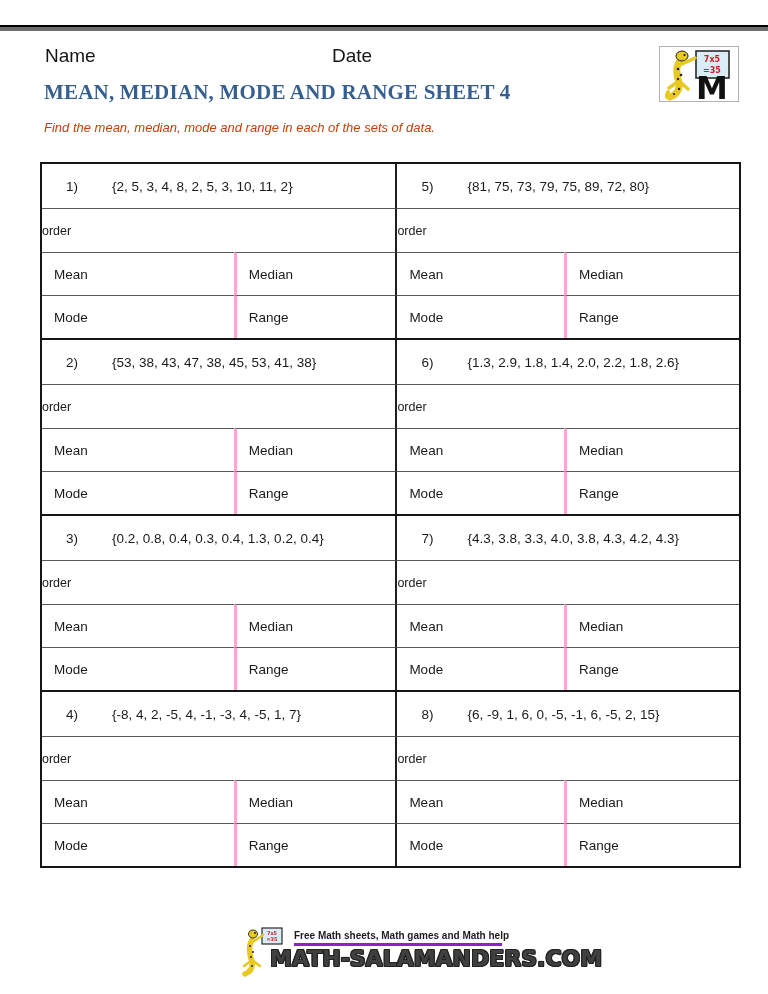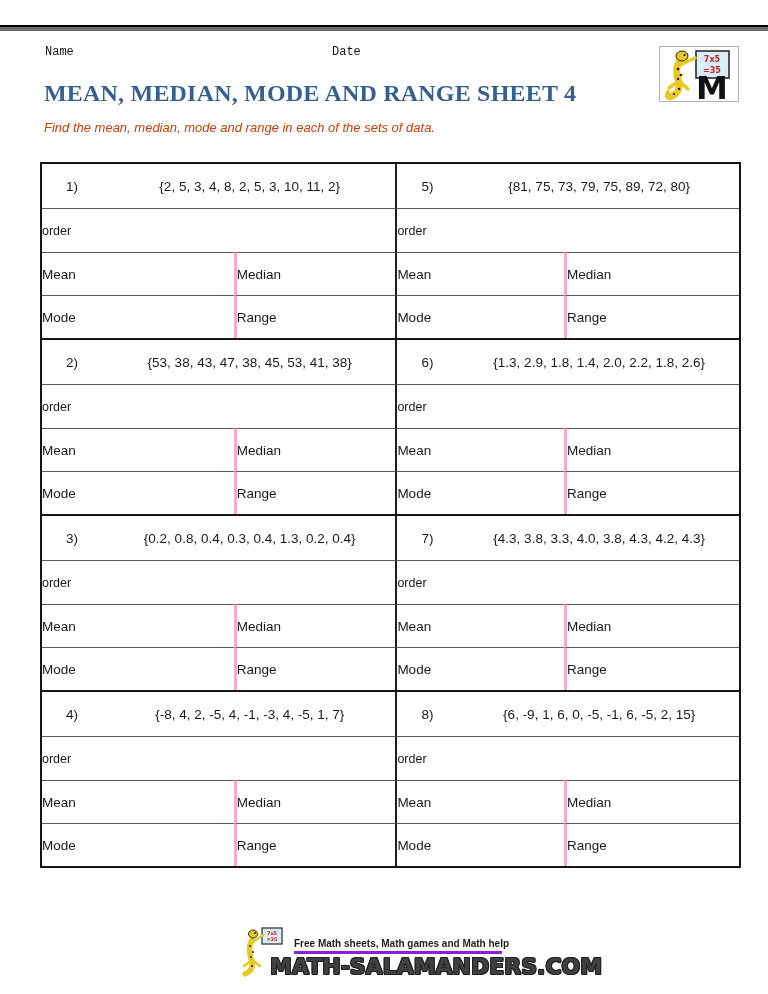--- a/index.html
+++ b/index.html
@@ -4,30 +4,30 @@
 <style>
   html,body { margin:0; padding:0; background:#fff; }
   .page {
     position:relative; width:768px; height:994px; background:#ffffff;
     font-family:"Liberation Sans", sans-serif; overflow:hidden;
   }
   .top-rule {
     position:absolute; left:0; top:25px; width:768px; height:4px;
     background:#6e6e6e; border-top:2px solid #000;
   }
-  .meta-label { position:absolute; font-size:12px; color:#151515;font-family:Liberation Mono, monospace; }
+  .meta-label { position:absolute; font-size:19px; color:#151515; }
   .name-label { left:45px; top:45px; }
   .date-label { left:332px; top:45px; }
   .logo-box {
     position:absolute; left:659px; top:46px; width:80px; height:56px;
     border:1px solid #b3b3b3; background:#fefefe; box-sizing:border-box;
   }
   .page-title {
     position:absolute; left:44px; top:80px;
-    font-family:"Liberation Serif", serif; font-size:24px; font-weight:600;
+    font-family:"Liberation Serif", serif; font-size:21px; font-weight:600;
     color:#365f91; letter-spacing:0.2px; white-space:nowrap;
   }
   .instruction {
     position:absolute; left:44px; top:120px;
     font-style:italic; font-size:13px; color:#c2410c; white-space:nowrap;
   }
   .sheet-table {
     position:absolute; left:40px; top:162px; width:697px;
     border:2px solid #151515; box-sizing:content-box; background:#fff;
   }
@@ -39,31 +39,31 @@
   }
   .block:last-child { border-bottom:none; }
   .cell {
     display:flex; align-items:center; box-sizing:border-box;
     font-size:13.5px; color:#1a1a1a; overflow:hidden; white-space:nowrap;
   }
   .span2 { grid-column:span 2; }
   .v-thin  { border-left:3px solid #f9a8d4; }
   .v-thick { border-left:2px solid #1f1f1f; }
   .h-line  { border-top:1px solid #5a5a5a; }
-  .label-cell { }
+  .label-cell { padding-left:12px; }
   .order-cell { font-size:12.5px; }
   .pnum { flex:none; width:46px; padding-left:24px; }
-  .pset { flex:1; text-align:center; padding-right:8px; }
+  .pset { flex:1; text-align:left; padding-right:8px; }
   .footer {
     position:absolute; left:0; top:924px; width:768px;
     display:flex; justify-content:center;
   }
   .footer-inner { position:relative; width:236px; height:60px; }
   .footer-icon { position:absolute; left:-26px; top:2px; }
-  .tagline { margin-left:28px; padding-top:6px; font-size:10px; font-weight:700; color:#1d1d1d; white-space:nowrap;margin-top:8px; }
+  .tagline { margin-left:28px; padding-top:6px; font-size:10px; font-weight:700; color:#1d1d1d; white-space:nowrap; }
   .purple-rule { margin-left:28px; margin-top:2px; width:208px; height:3px; }
   .wordmark {
     margin-left:4px; margin-top:0px;
     font-family:"DejaVu Sans", sans-serif; font-size:22px; font-weight:700;
     letter-spacing:0px; color:#404040; white-space:nowrap;
     text-shadow:
       -1px -1px 0 #222, 1px -1px 0 #222, -1px 1px 0 #222, 1px 1px 0 #222,
       -1px 0 0 #222, 1px 0 0 #222, 0 -1px 0 #222, 0 1px 0 #222;
   }
 </style>

